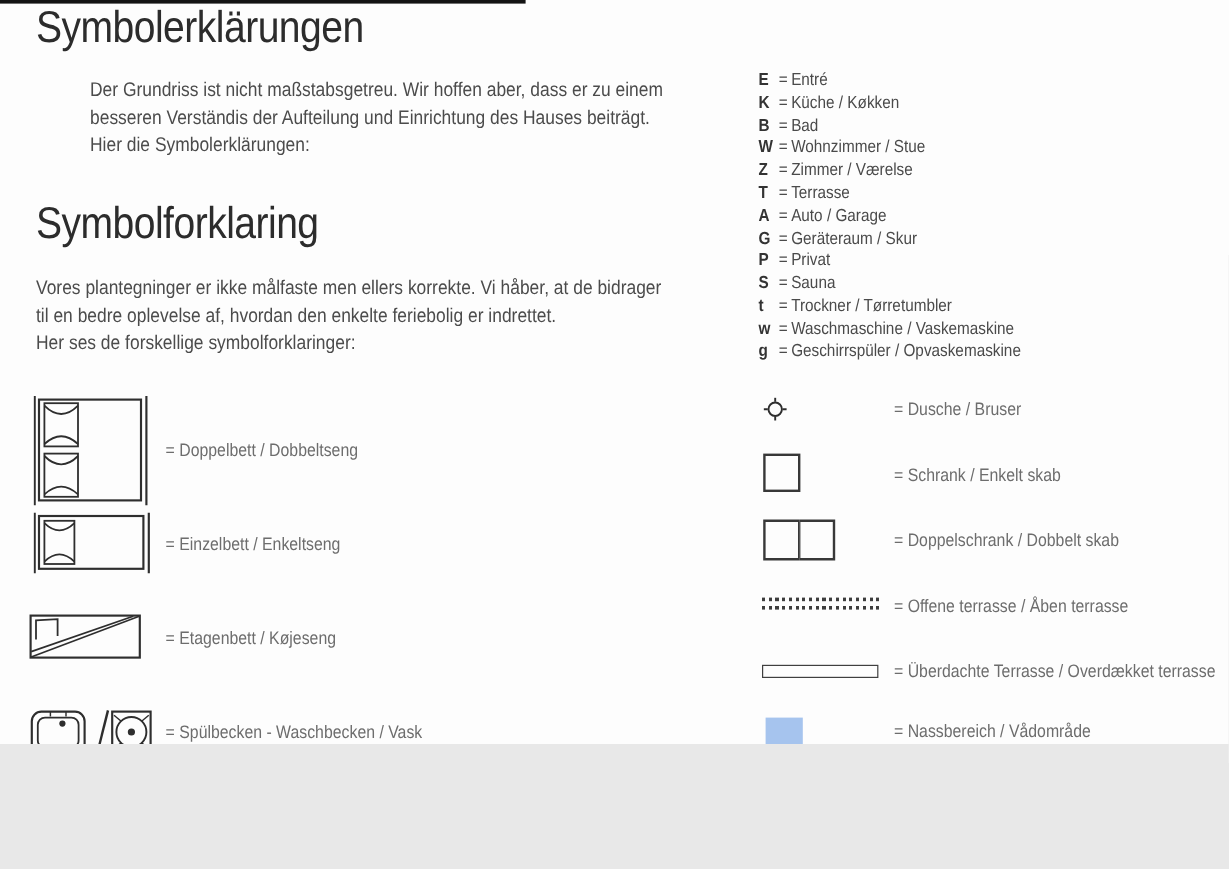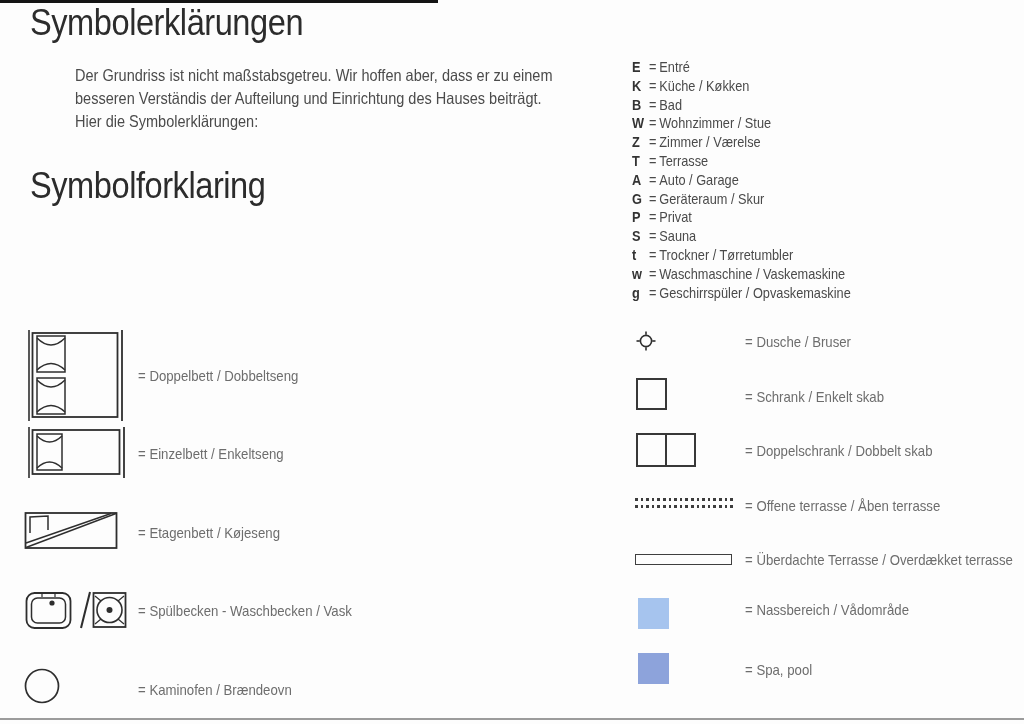--- a/index.html
+++ b/index.html
@@ -1,17 +1,17 @@
 <!DOCTYPE html>
 <html><head>
 <meta charset="utf-8">
 <style>
   html,body{margin:0;padding:0;background:#e8e8e8;}
   #page{
-    position:relative;width:1024px;height:724px;background:#fdfdfd;
+    position:relative;width:1024px;height:620px;background:#fdfdfd;
     font-family:"Liberation Sans",sans-serif;overflow:hidden;margin:0 auto;
   }
   .cond{transform:scaleX(0.88);transform-origin:0 0;white-space:nowrap;}
   .abs{position:absolute;}
 
   
   #top-bar{left:0;top:0;width:438px;height:3px;background:#141414;}
   #bottom-bar{left:0;top:718px;width:1024px;height:2px;background:#9c9c9c;}
 
   
@@ -43,20 +43,25 @@
   <div id="bottom-bar" class="abs"></div>
 
   <div class="abs h-title cond" style="left:30px;top:2px;">Symbolerklärungen</div>
   <div class="abs body-txt" style="left:30px;top:64px;margin-left:45px;">
     <div class="cond">Der Grundriss ist nicht maßstabsgetreu. Wir hoffen aber, dass er zu einem</div>
     <div class="cond">besseren Verständis der Aufteilung und Einrichtung des Hauses beiträgt.</div>
     <div class="cond">Hier die Symbolerklärungen:</div>
   </div>
 
   <div class="abs h-title cond" style="left:30px;top:165px;">Symbolforklaring</div>
+  <div class="abs body-txt" style="left:30px;top:229px;">
+    <div class="cond">Vores plantegninger er ikke målfaste men ellers korrekte. Vi håber, at de bidrager</div>
+    <div class="cond">til en bedre oplevelse af, hvordan den enkelte feriebolig er indrettet.</div>
+    <div class="cond">Her ses de forskellige symbolforklaringer:</div>
+  </div>
 
   <div id="abbr-list" class="abs">
     <div class="abbr-row cond">
         <span class="abbr-letter">E</span>
         <span class="abbr-eq">=</span>
         <span>Entré</span>
       </div>
     <div class="abbr-row cond">
         <span class="abbr-letter">K</span>
         <span class="abbr-eq">=</span>

